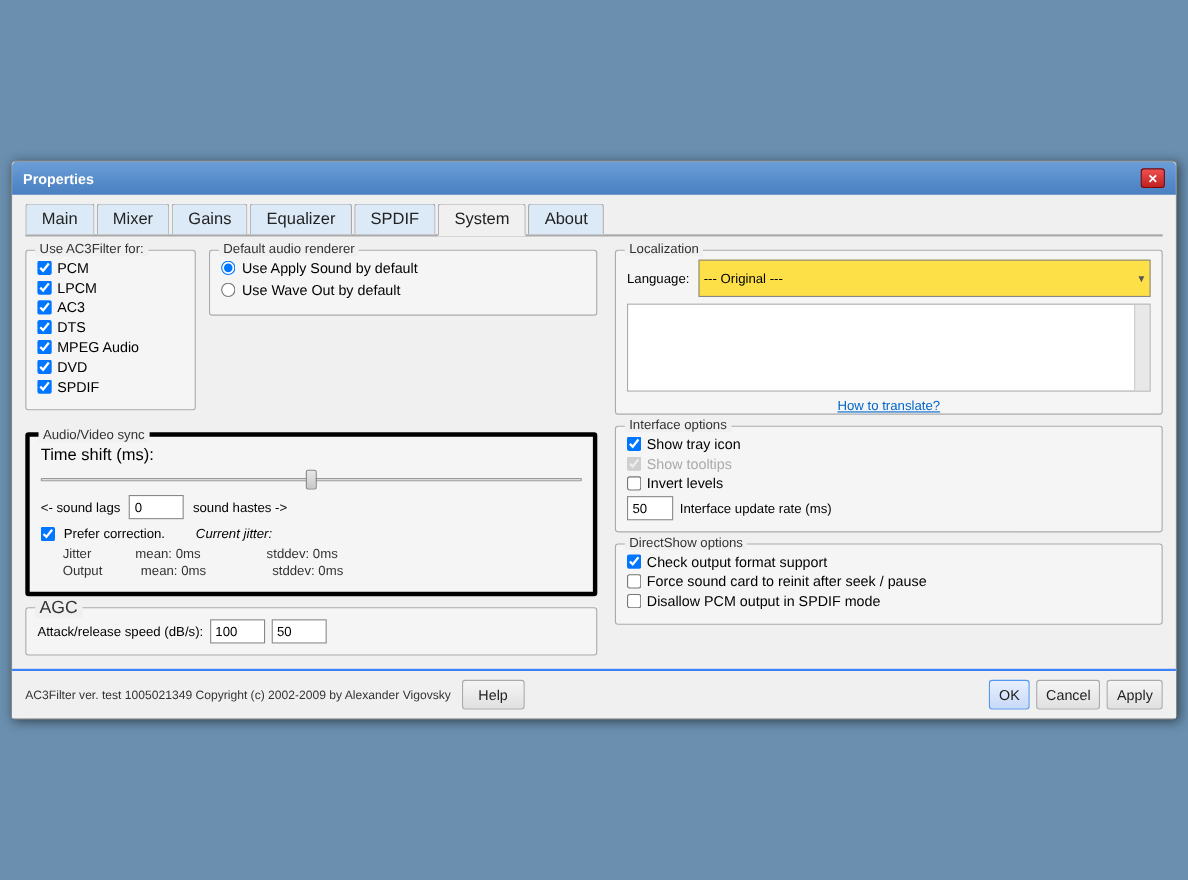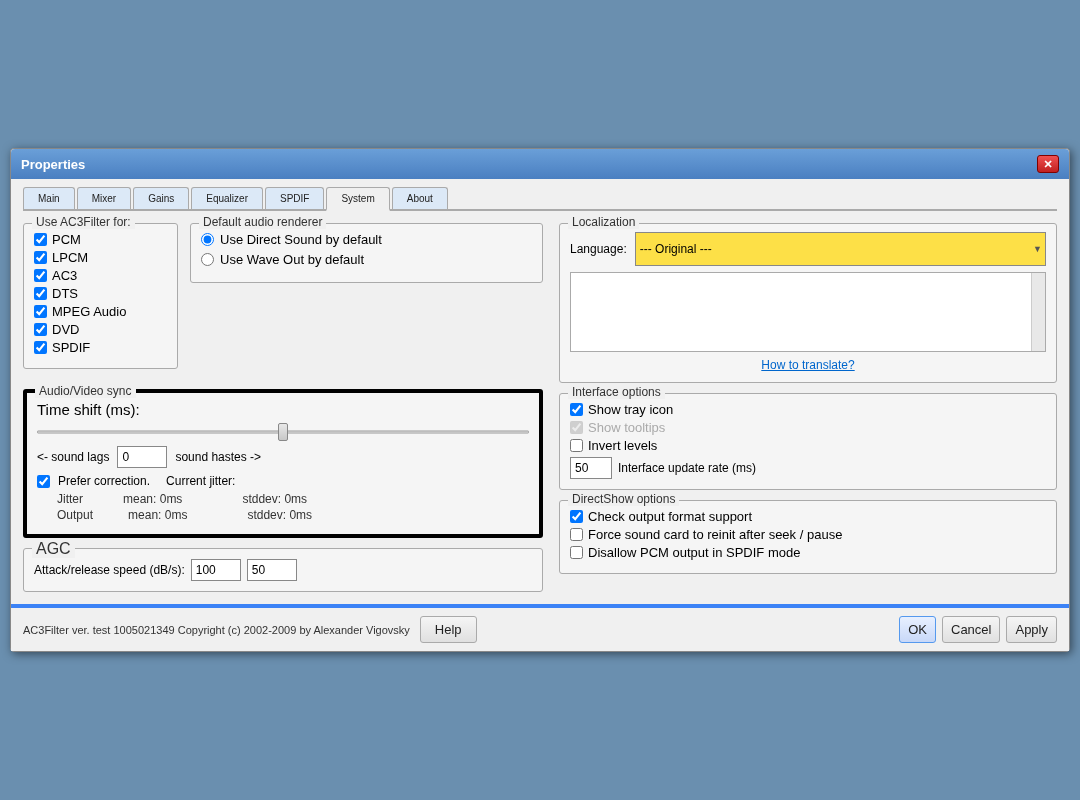--- a/index.html
+++ b/index.html
@@ -55,21 +55,21 @@
       margin-bottom: 12px;
     }
     .tab {
       padding: 5px 14px;
       border: 1px solid #aaa;
       border-bottom: none;
       background: #dce9f7;
       cursor: pointer;
       margin-right: 2px;
       border-radius: 3px 3px 0 0;
-      font-size: 10px;
+      font-size: 15px;
       color: #222;
     }
     .tab.active {
       background: #f0f0f0;
       border-bottom: 2px solid #f0f0f0;
       margin-bottom: -2px;
       font-weight: normal;
     }
     .main-content {
       display: flex;
@@ -237,21 +237,21 @@
       height: 22px;
       border: 1px solid #888;
       padding: 2px 4px;
       font-size: 12px;
       background: white;
     }
     
     .localization-box {
       border: 1px solid #aaa;
       border-radius: 3px;
-      padding: 8px 10px 10px;
+      padding: 8px 10px 0;
       margin-bottom: 10px;
       position: relative;
       background: #f5f5f5;
     }
     .localization-label-group {
       position: absolute;
       top: -9px;
       left: 8px;
       background: #f0f0f0;
       padding: 0 4px;
@@ -362,21 +362,21 @@
       left: 8px;
       background: #f0f0f0;
       padding: 0 4px;
       font-size: 12px;
       color: #333;
     }
     .disabled-text {
       color: #aaa;
     }
     .footer-bar {
-      border-top: 4px solid #3b82f6;
+      border-top: 2px solid #3b82f6;
       padding: 8px 12px;
       display: flex;
       align-items: center;
       justify-content: space-between;
       background: #f0f0f0;
       font-size: 11px;
       color: #333;
     }
     .footer-buttons {
       display: flex;
@@ -465,21 +465,21 @@
             </div>
           </div>
 
           <div style="flex:1; display:flex; flex-direction:column; gap:10px;">
 
 
             <div class="group-box">
               <span class="group-label">Default audio renderer</span>
               <div class="radio-row">
                 <input type="radio" name="renderer" checked="" style="">
-                <span>Use Direct Sound by default</span>
+                <span>Use Apply Sound by default</span>
               </div>
               <div class="radio-row">
                 <input type="radio" name="renderer" style="">
                 <span>Use Wave Out by default</span>
               </div>
             </div>
           </div>
         </div>
 
         <div class="avsync-box">
@@ -491,21 +491,21 @@
             <input type="range" class="slider" style="position: absolute; top: 0px; left: 0px; width: 100%; opacity: 0; height: 100%;" value="50" min="0" max="100">
           </div>
           <div class="sound-lags-row">
             <span>&lt;- sound lags</span>
             <input type="text" class="sound-val-input" value="0" style="">
             <span>sound hastes -&gt;</span>
           </div>
           <div class="jitter-row">
             <input type="checkbox" checked="" style="">
             <span>Prefer correction.</span>
-            <span style="margin-left:8px;">Current jitter:</span>
+            <span style="margin-left:20px;font-style:italic;">Current jitter:</span>
           </div>
           <div class="jitter-stats">
             <div class="jitter-stats-row">
               <span>Jitter</span>
               <span style="margin-left:10px;">mean: 0ms</span>
               <span style="margin-left:30px;">stddev: 0ms</span>
             </div>
             <div class="jitter-stats-row">
               <span>Output</span>
               <span style="margin-left:5px;">mean: 0ms</span>

